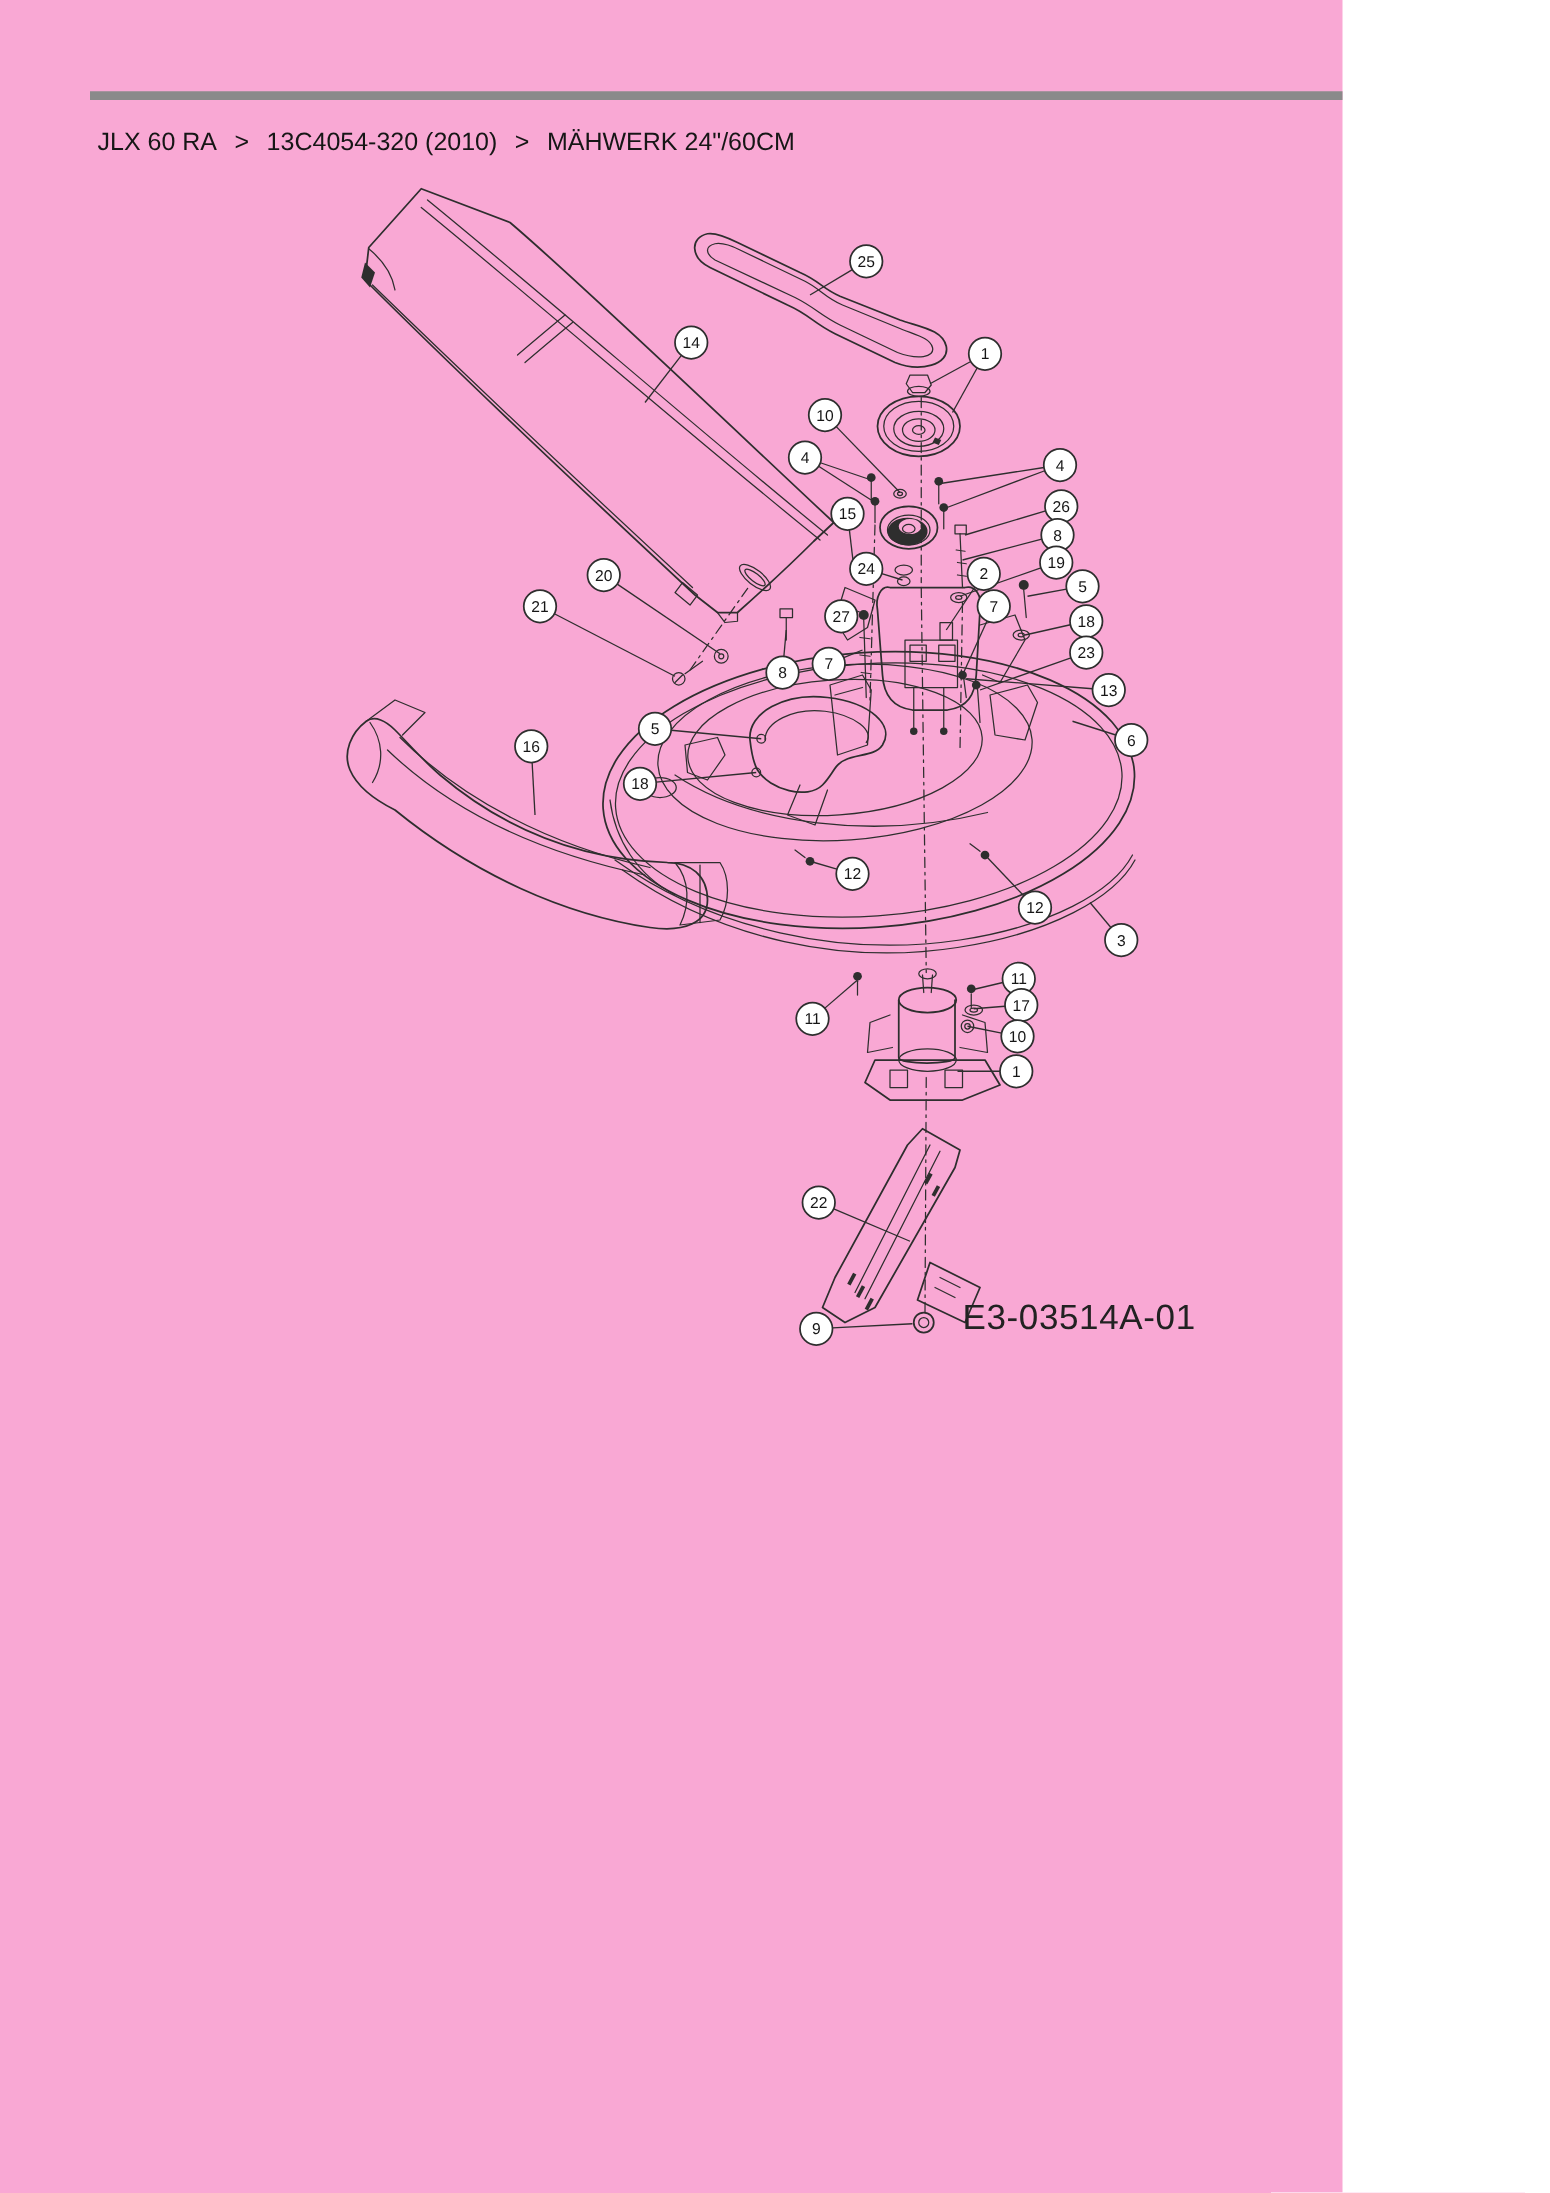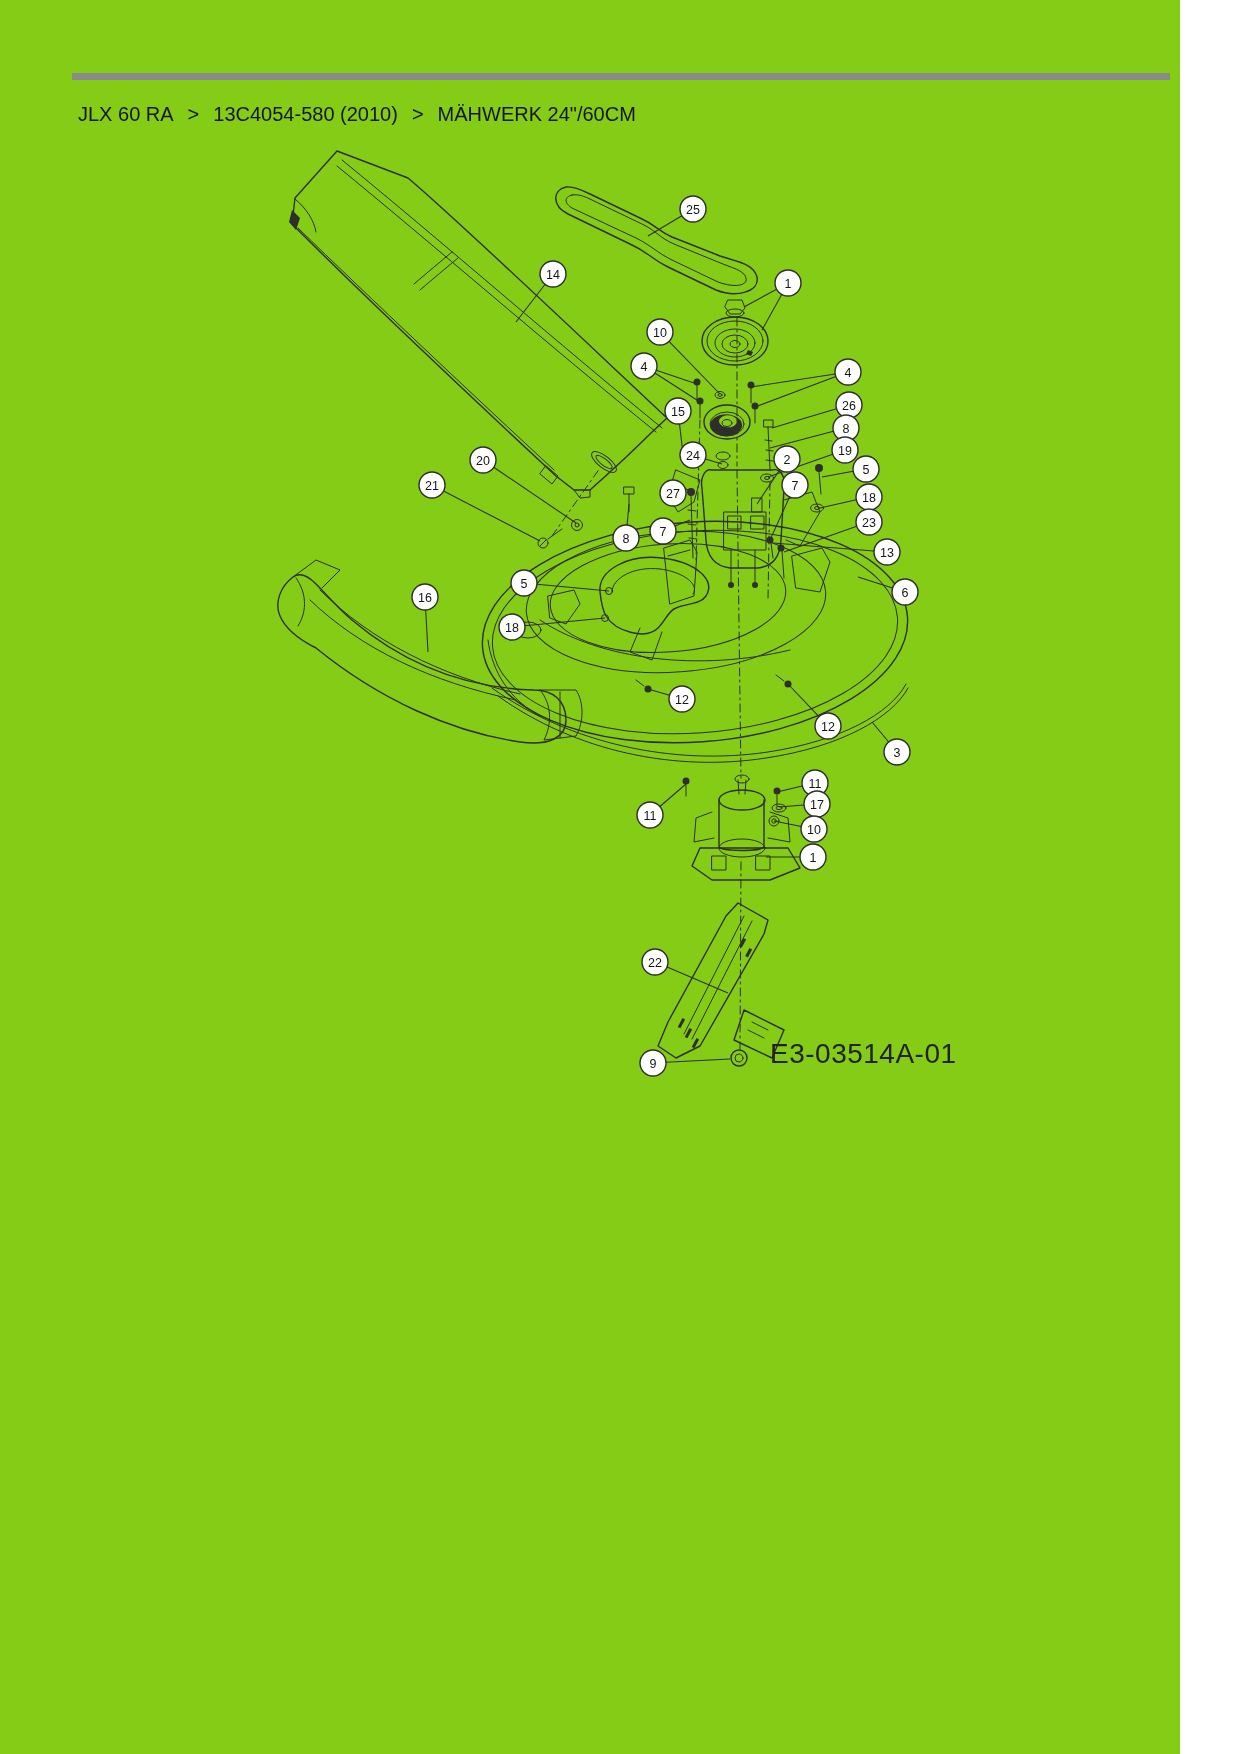--- a/index.html
+++ b/index.html
@@ -1,16 +1,16 @@
 <!DOCTYPE html>
 <html><head>
 <meta charset="utf-8">
 <style>
   html,body{margin:0;padding:0;background:#ffffff;}
-  .page{position:relative;width:1180px;height:1754px;background:#84cc16;
+  .page{position:relative;width:1074px;height:1754px;background:#f9a8d4;
         font-family:"Liberation Sans",sans-serif;color:#1a1a1a;overflow:hidden;}
   .top-rule{position:absolute;left:72px;top:73px;width:1098px;height:7px;background:#8a8a8a;}
   .breadcrumb{position:absolute;left:78px;top:103px;display:flex;align-items:baseline;gap:14px;
               font-size:20px;color:#161616;white-space:nowrap;}
   .breadcrumb .sep{color:#161616;}
   .diagram-svg{position:absolute;left:0;top:0;width:1240px;height:1754px;}
   .ln{fill:none;stroke:#2e2e2e;stroke-width:1.4;stroke-linejoin:round;stroke-linecap:round;}
   .ln2{fill:none;stroke:#2e2e2e;stroke-width:1;stroke-linejoin:round;stroke-linecap:round;}
   .fl{fill:#2e2e2e;stroke:none;}
   .dash{stroke-dasharray:8 4 2 4;}
@@ -23,21 +23,21 @@
 </head>
 <body>
 
 <div class="page">
 
   <div class="top-rule"></div>
 
   <div class="breadcrumb">
     <span>JLX 60 RA</span>
     <span class="sep">&gt;</span>
-    <span>13C4054-580 (2010)</span>
+    <span>13C4054-320 (2010)</span>
     <span class="sep">&gt;</span>
     <span>MÄHWERK 24"/60CM</span>
   </div>
 
   <svg class="diagram-svg" viewBox="0 0 1240 1754">
 
     <g>
       <path class="ln" d="M 566,187 C 552,190 552,206 568,214 L 630,244 C 648,252 650,258 668,267 L 716,290 C 736,298 760,292 757,277 C 754,264 738,262 720,256 L 672,237 C 658,231 656,225 640,218 L 590,194 C 580,189 572,186 566,187 Z"></path>
       <path class="ln2" d="M 572,195 C 564,197 564,203 572,208 L 636,238 C 652,246 656,252 672,260 L 718,282 C 734,288 748,286 746,278 C 744,270 732,268 718,262 L 674,244 C 660,238 656,231 644,225 L 592,200 C 584,196 578,194 572,195 Z"></path>
     </g>

